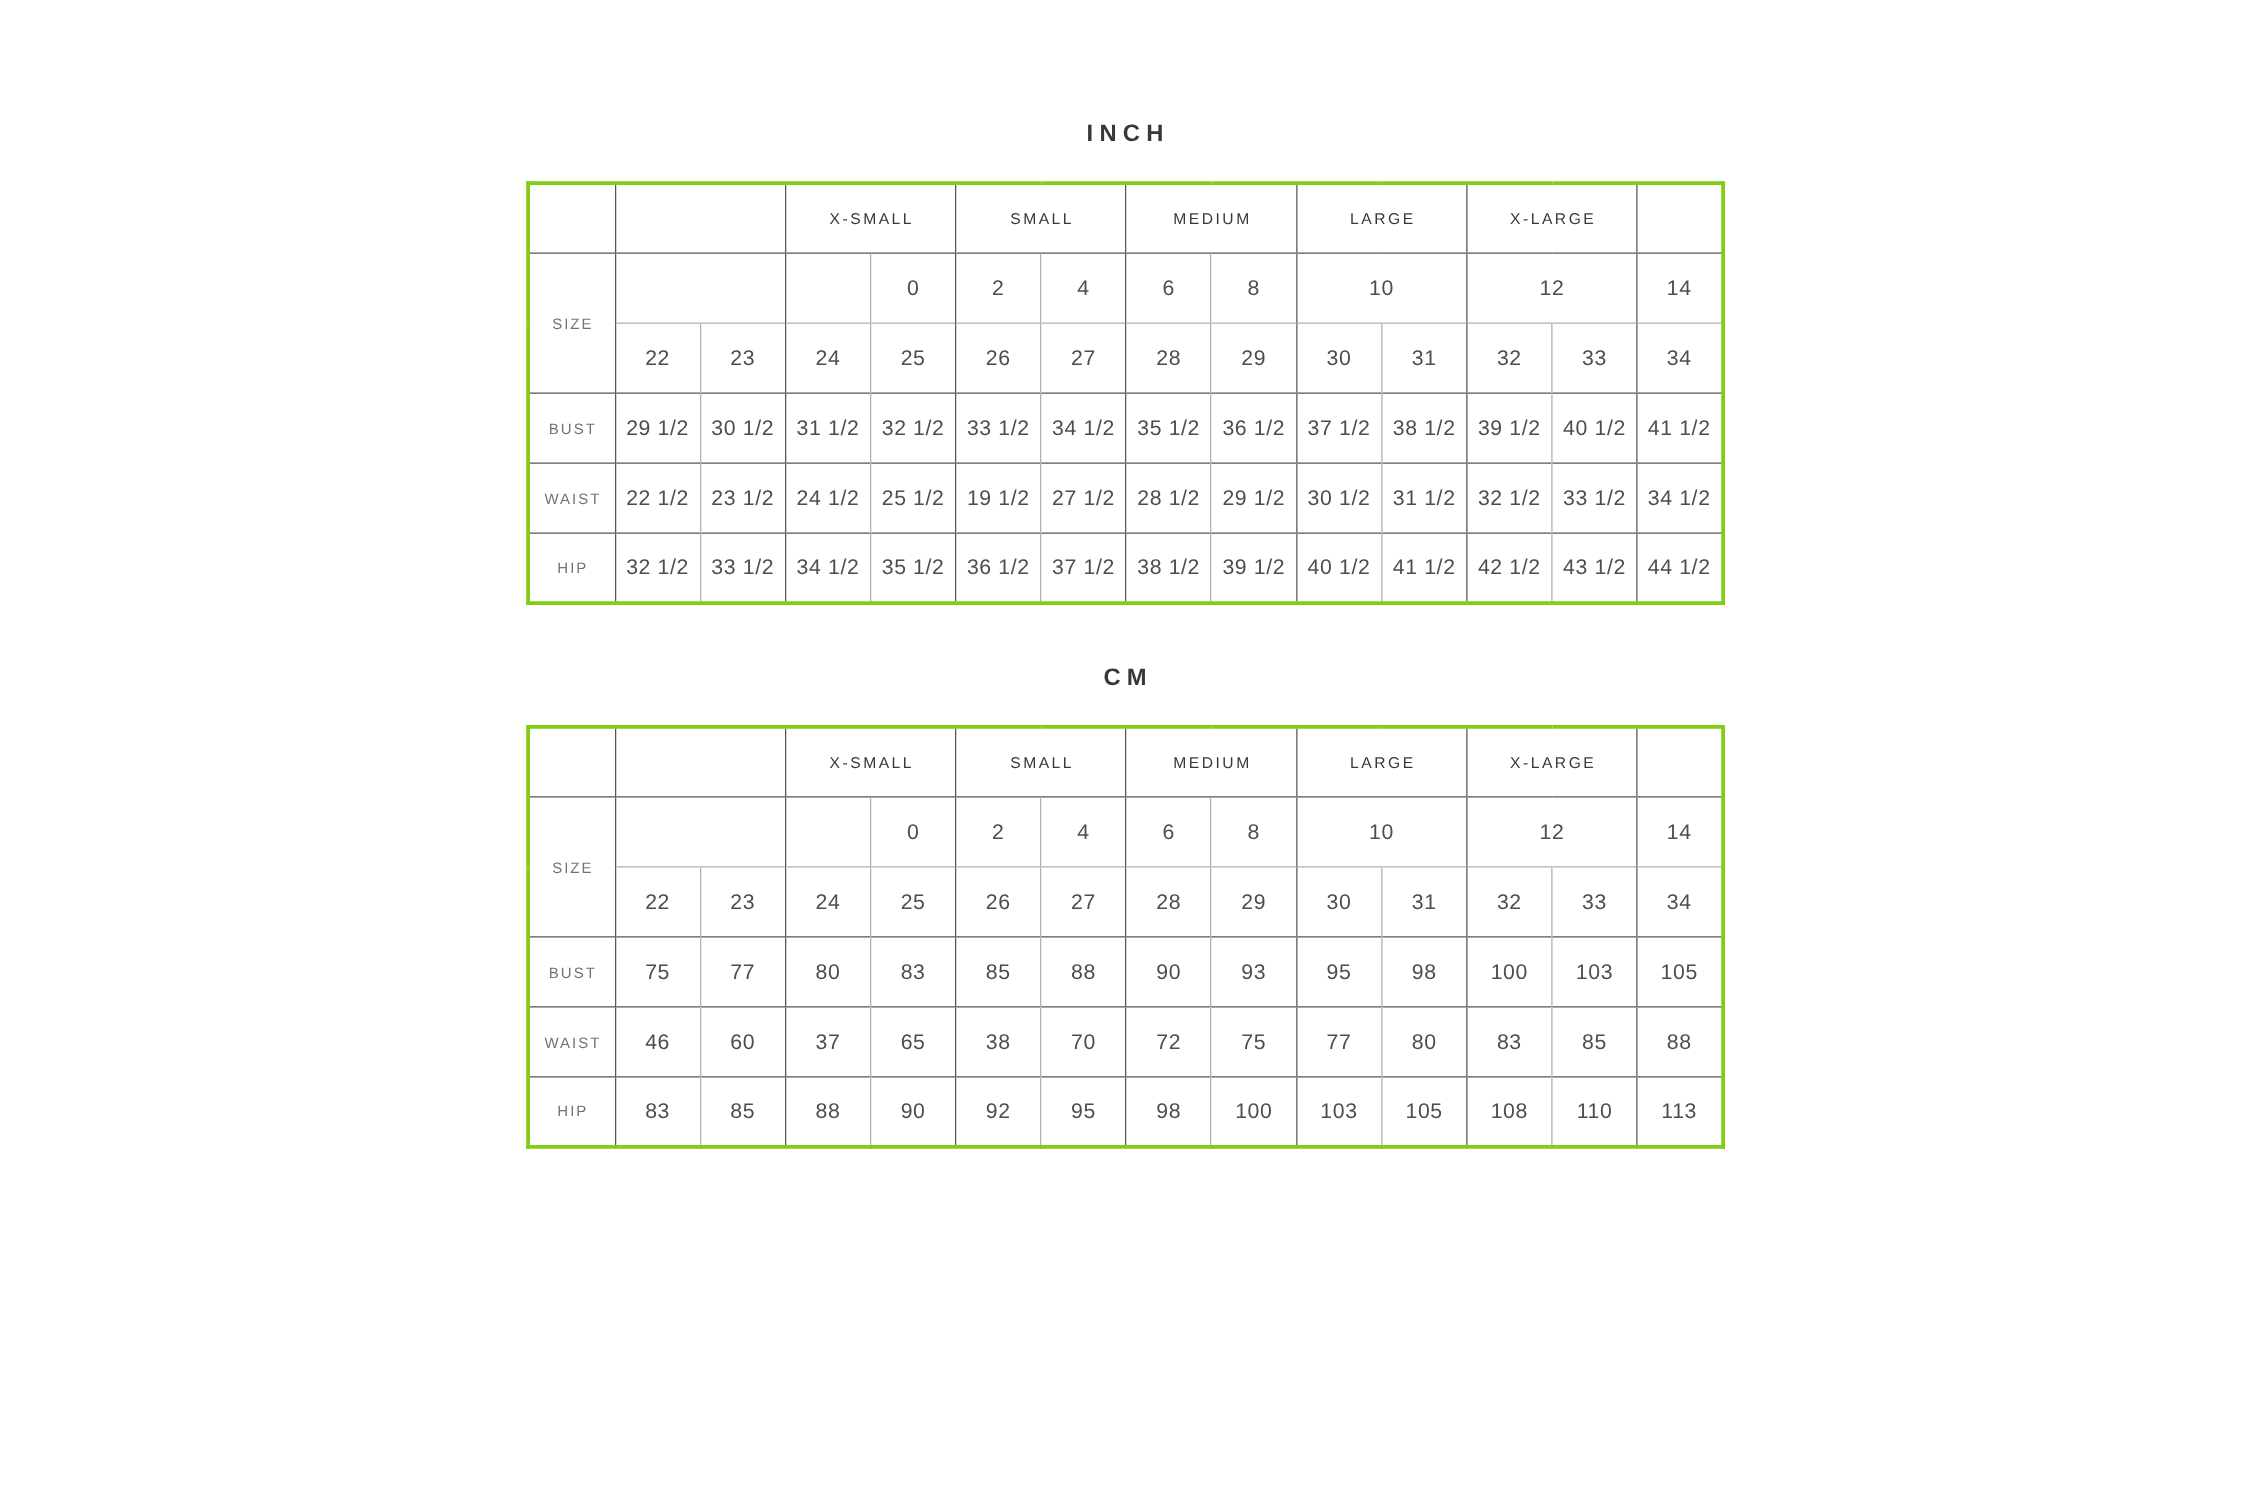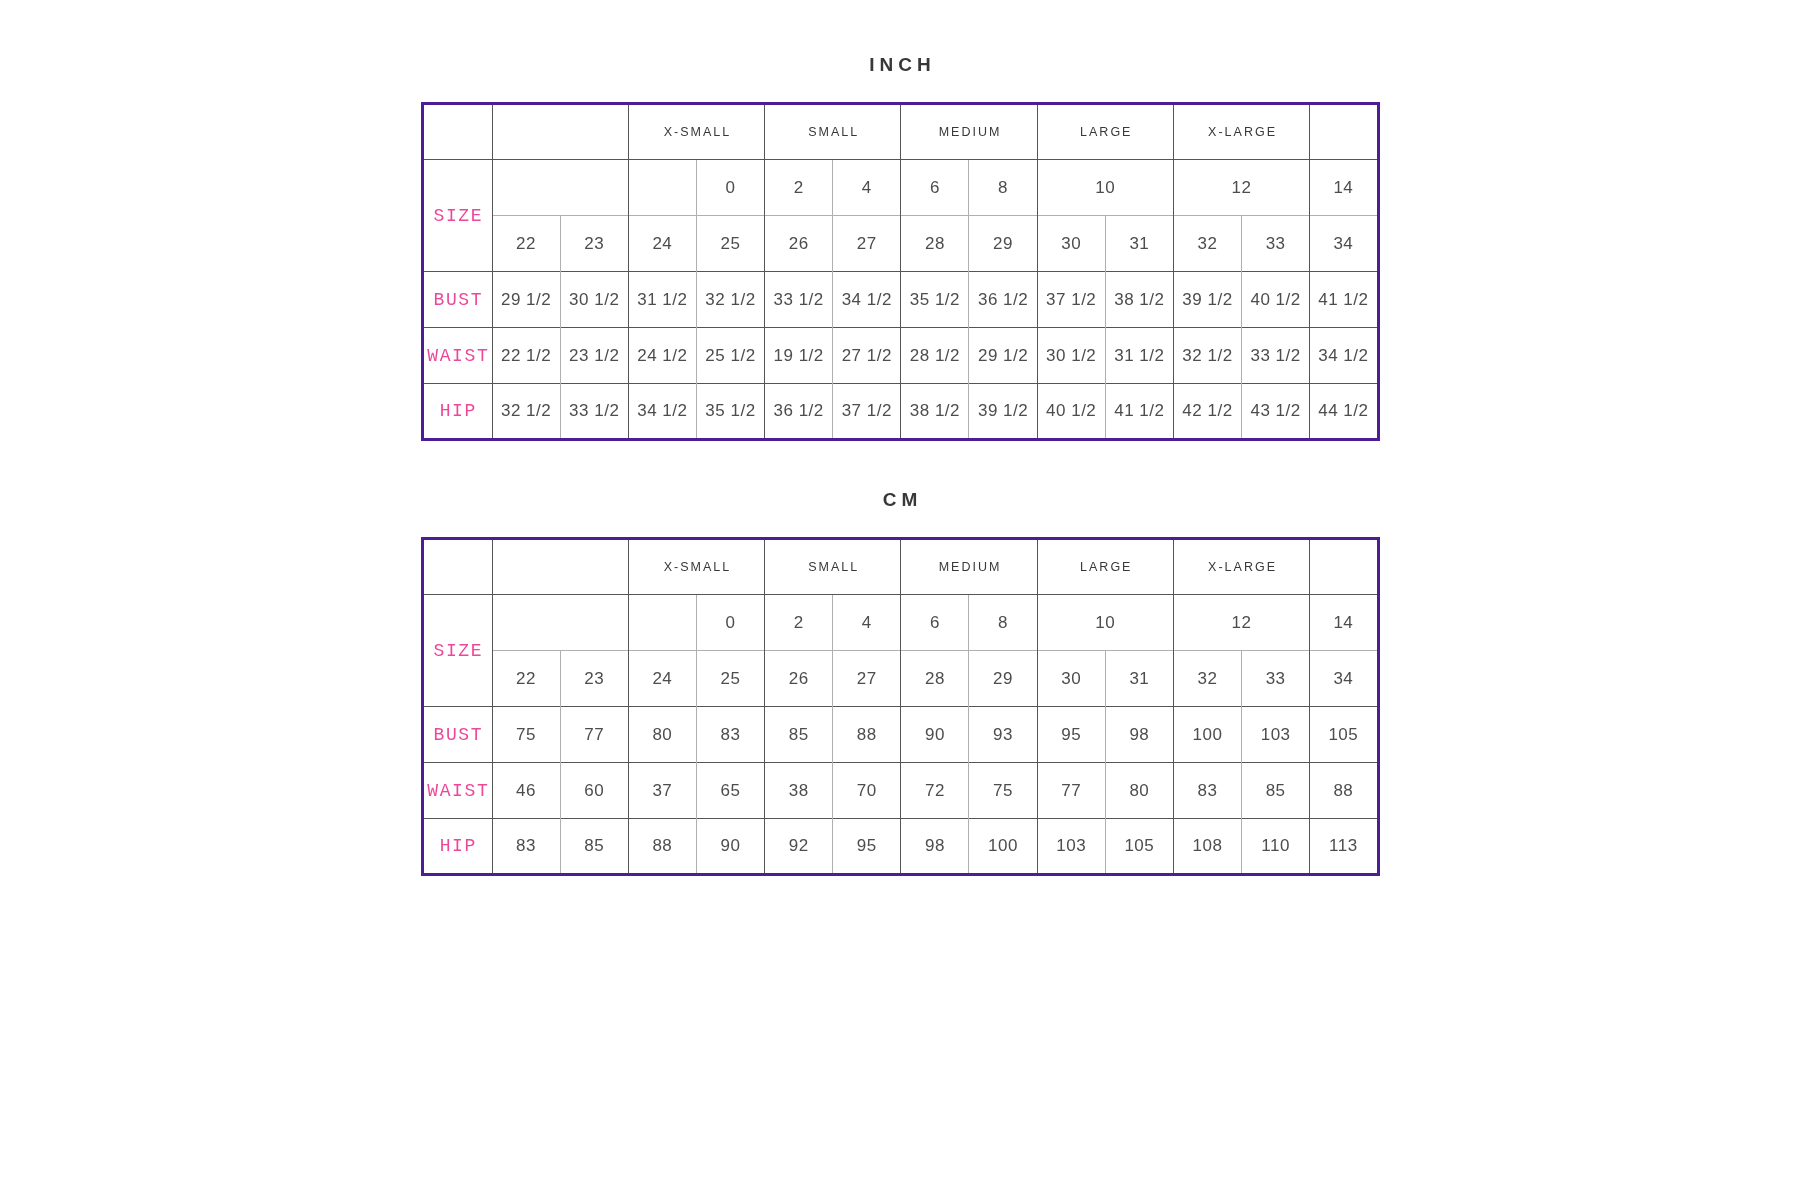--- a/index.html
+++ b/index.html
@@ -9,43 +9,42 @@
     font-family: "Liberation Sans", sans-serif;
   }
   .content { width: 959px; margin: 0 auto; }
 
   .unit-title {
     text-align: center; font-weight: bold;
     font-size: 19px; line-height: 22px;
     letter-spacing: 5px; text-indent: 5px;
     color: #383838;
   }
-  .unit-title.first { padding-top: 54px; }
+  .unit-title.first { padding-top: 97px; }
   .unit-title.second { padding-top: 48px; }
 
   table.size-table {
     border-collapse: collapse; table-layout: fixed;
     width: 959px; margin-top: 26px;
-    border: 3px solid #4c1d95;
+    border: 3px solid #84cc16;
     background: #ffffff;
   }
   table.size-table tr { height: 56px; }
   table.size-table th, table.size-table td {
     padding: 0; margin: 0;
     text-align: center; vertical-align: middle;
     font-weight: normal;
     overflow: hidden; white-space: nowrap;
   }
   col.c-label { width: 70px; }
 
   .lbl {
-    font-weight: bold; font-size: 18px;
+    font-weight: bold; font-size: 12px;
     letter-spacing: 1.6px; text-indent: 1.6px;
-    color: #ec4899;
-    font-family: Liberation Mono, monospace;
+    color: #737373;
   }
   .grp {
     font-weight: bold; font-size: 12.5px;
     letter-spacing: 2px; text-indent: 2px;
     color: #383838;
   }
   .num { font-size: 17px; letter-spacing: 0.5px; color: #4d4d4d; }
 
   
   .bt-d { border-top: 1px solid #555555; }

